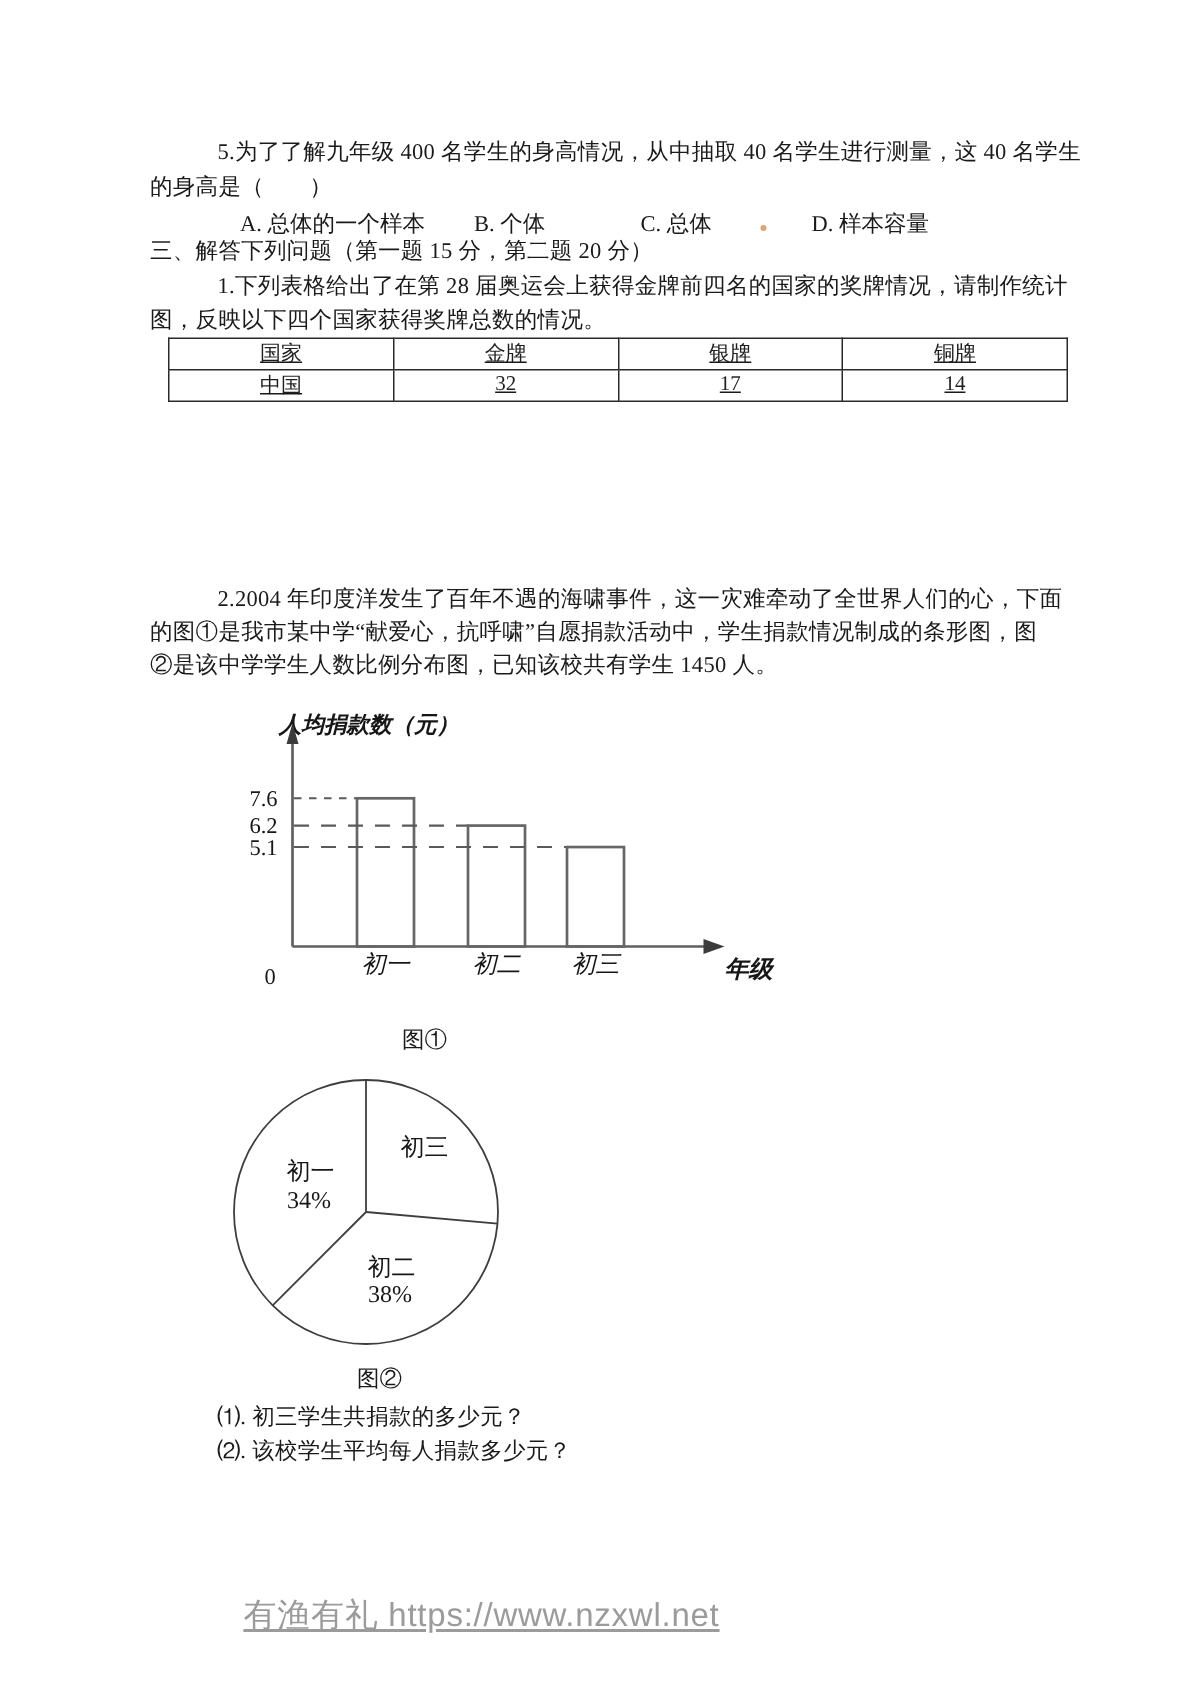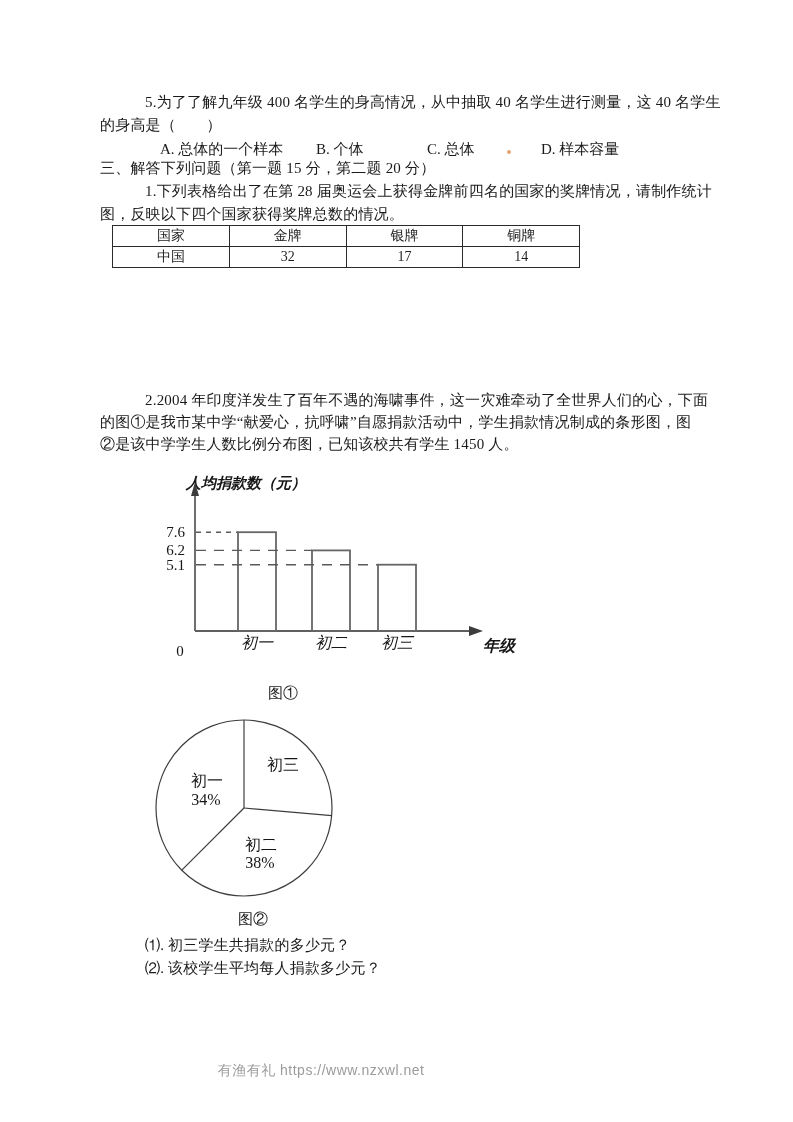--- a/index.html
+++ b/index.html
@@ -7,38 +7,38 @@
   body {
     width:793px; height:1122px; position:relative; overflow:hidden;
     font-family:"Liberation Serif","DejaVu Serif",serif;
     color:#1a1a1a;
   }
   .abs { position:absolute; white-space:nowrap; }
   .line { position:absolute; white-space:nowrap; font-size:15px; line-height:19px; letter-spacing:0.2px; }
   .optspan { position:absolute; top:0; font-size:15px; white-space:nowrap; }
   .dot { position:absolute; width:4px; height:4px; border-radius:50%; background:#d78f4f; opacity:.8; }
   table.medals {
-    position:absolute; left:112px; top:225px; width:468px;
-    border-collapse:collapse; table-layout:fixed;
+    position:absolute; left:112px; top:225px; width:600px;
+    border-collapse:collapse; table-layout:fixed;text-decoration:underline;
   }
   table.medals th, table.medals td {
     border:1px solid #2a2a2a; font-weight:normal; font-size:14px;
     text-align:center; height:21px; padding:0; color:#1f1f1f;
   }
   .caption { position:absolute; font-size:15px;text-align:center; }
   svg { position:absolute; overflow:visible; }
   svg text { font-family:"Liberation Serif","DejaVu Serif",serif; fill:#161616; }
   .axis-label { font-style:italic; font-weight:bold; font-size:15px; }
   .tick { font-size:15px; }
   .cat { font-size:16px; font-style:italic; }
   .pie-label { font-size:16px; }
   .footer {
     position:absolute; left:0; top:1062px; width:642px; text-align:center;
     font-family:"Liberation Sans","DejaVu Sans",sans-serif;
-    font-size:14px; letter-spacing:0.5px; color:#9b9b9b;
+    font-size:22px; letter-spacing:0.5px; color:#9b9b9b;text-decoration:underline;
   }
 </style>
 </head>
 <body>
 
 <div>
 
   <div class="line" style="left:145px; top:93px">5.为了了解九年级 400 名学生的身高情况，从中抽取 40 名学生进行测量，这 40 名学生</div>
   <div class="line" style="left:100px; top:116px">的身高是（　　）</div>
 

